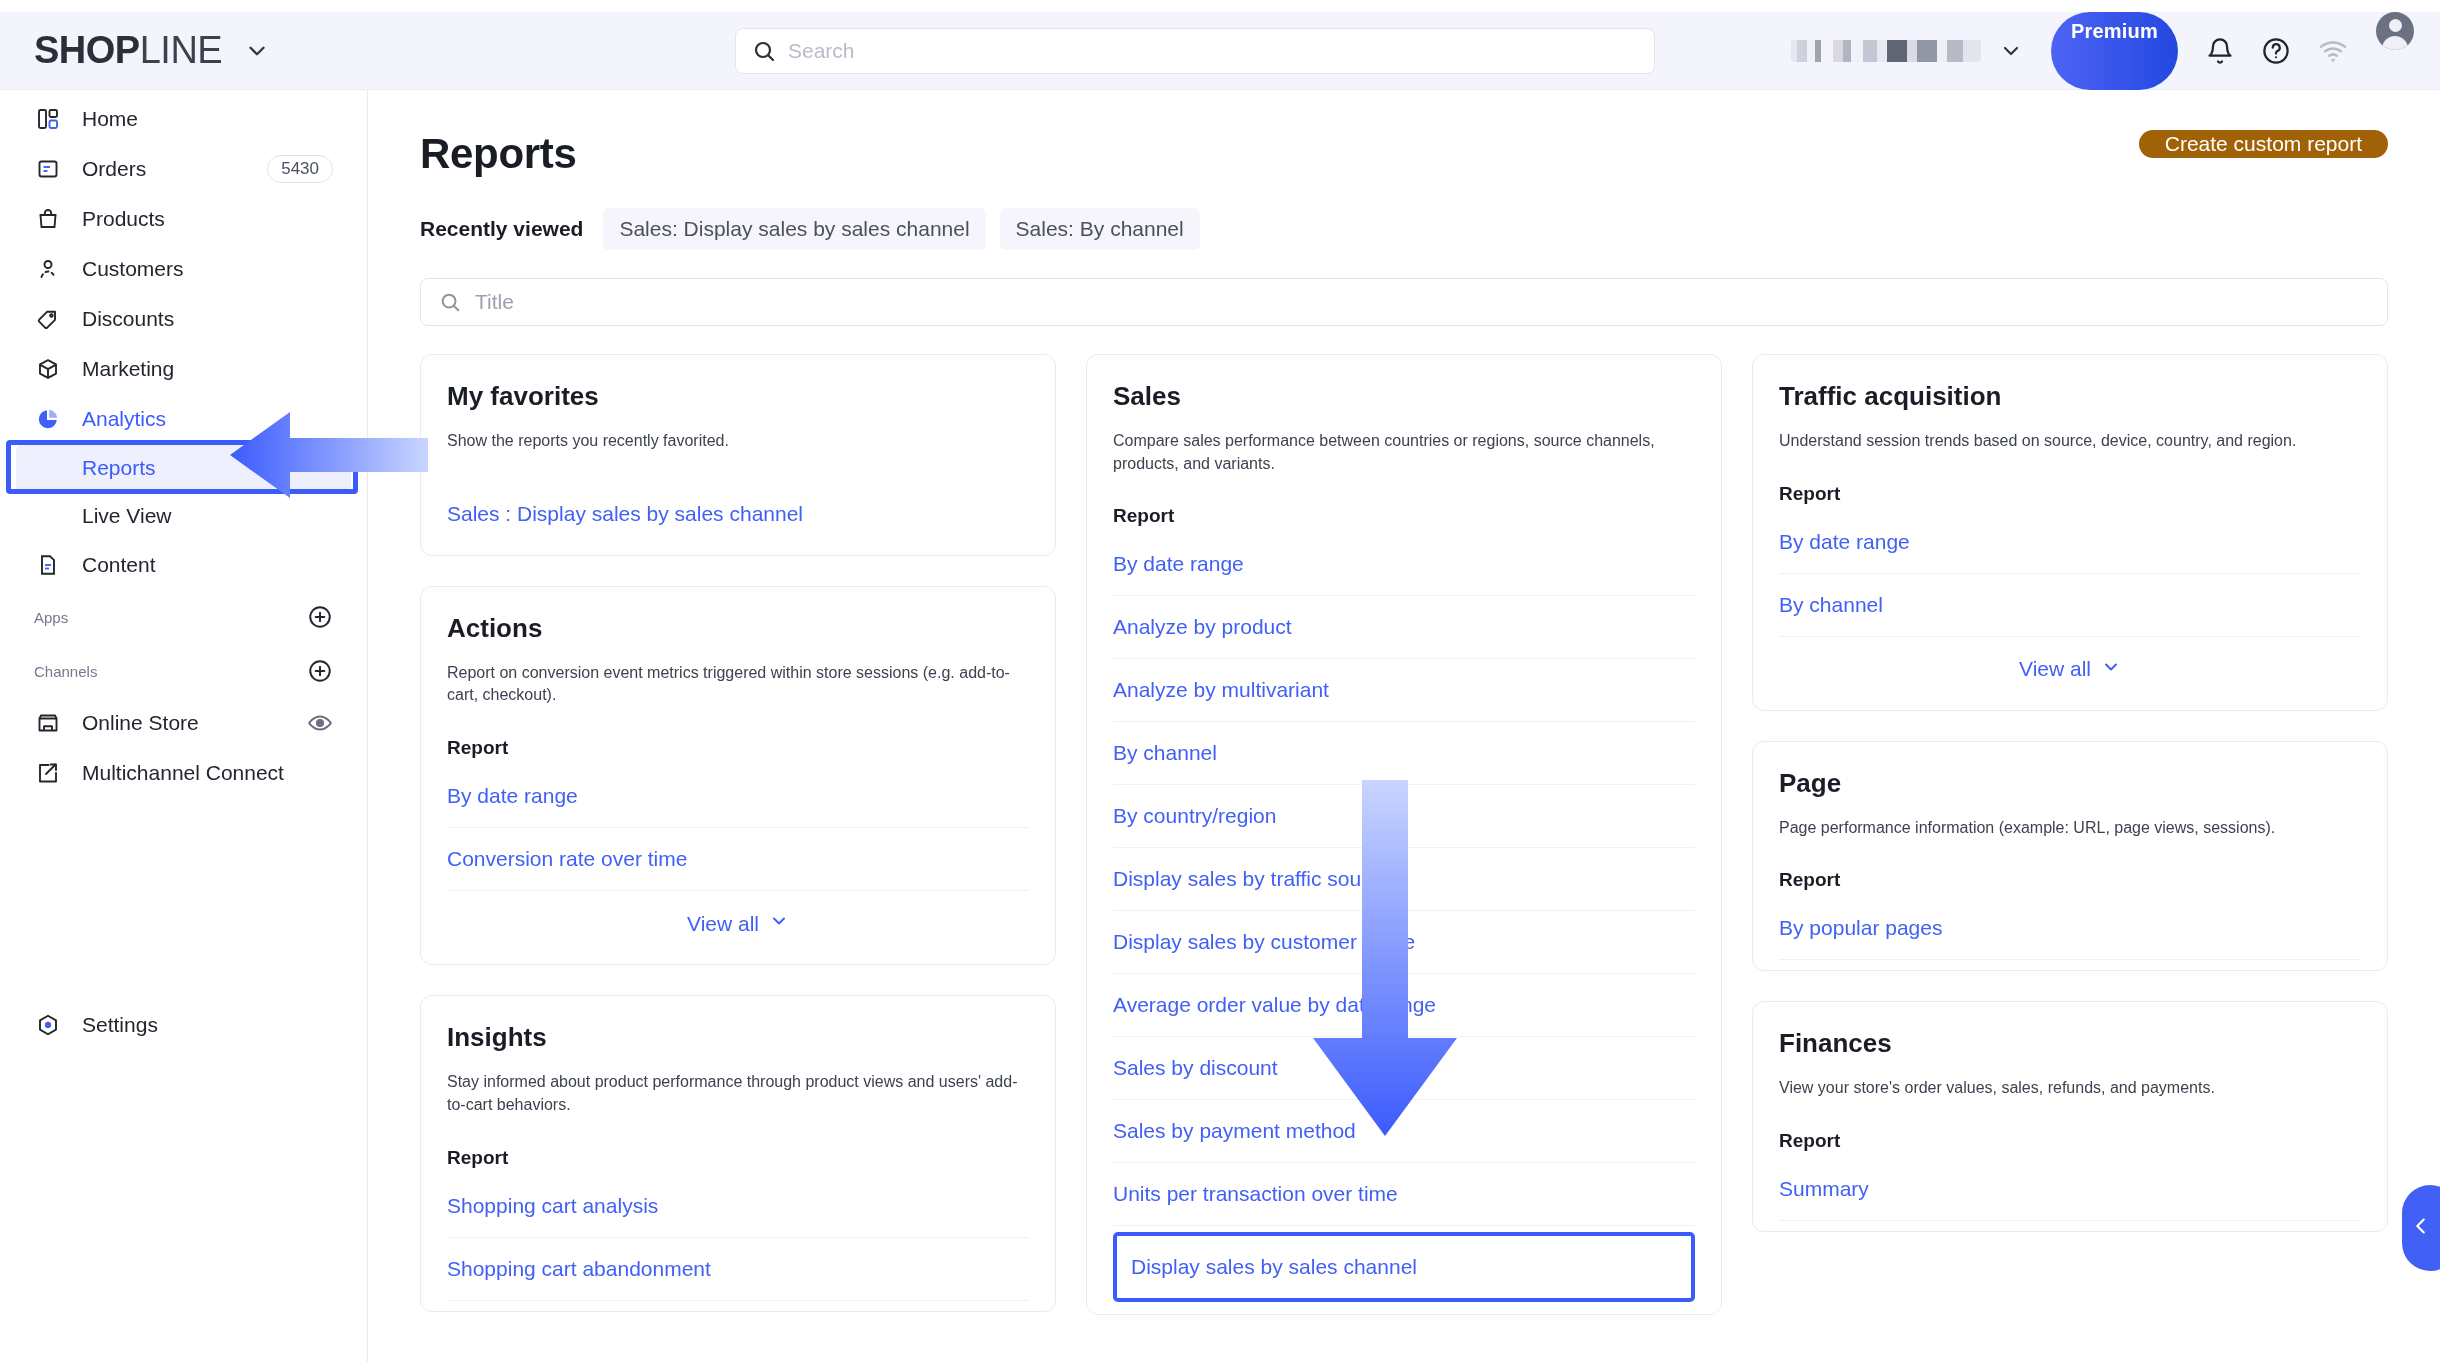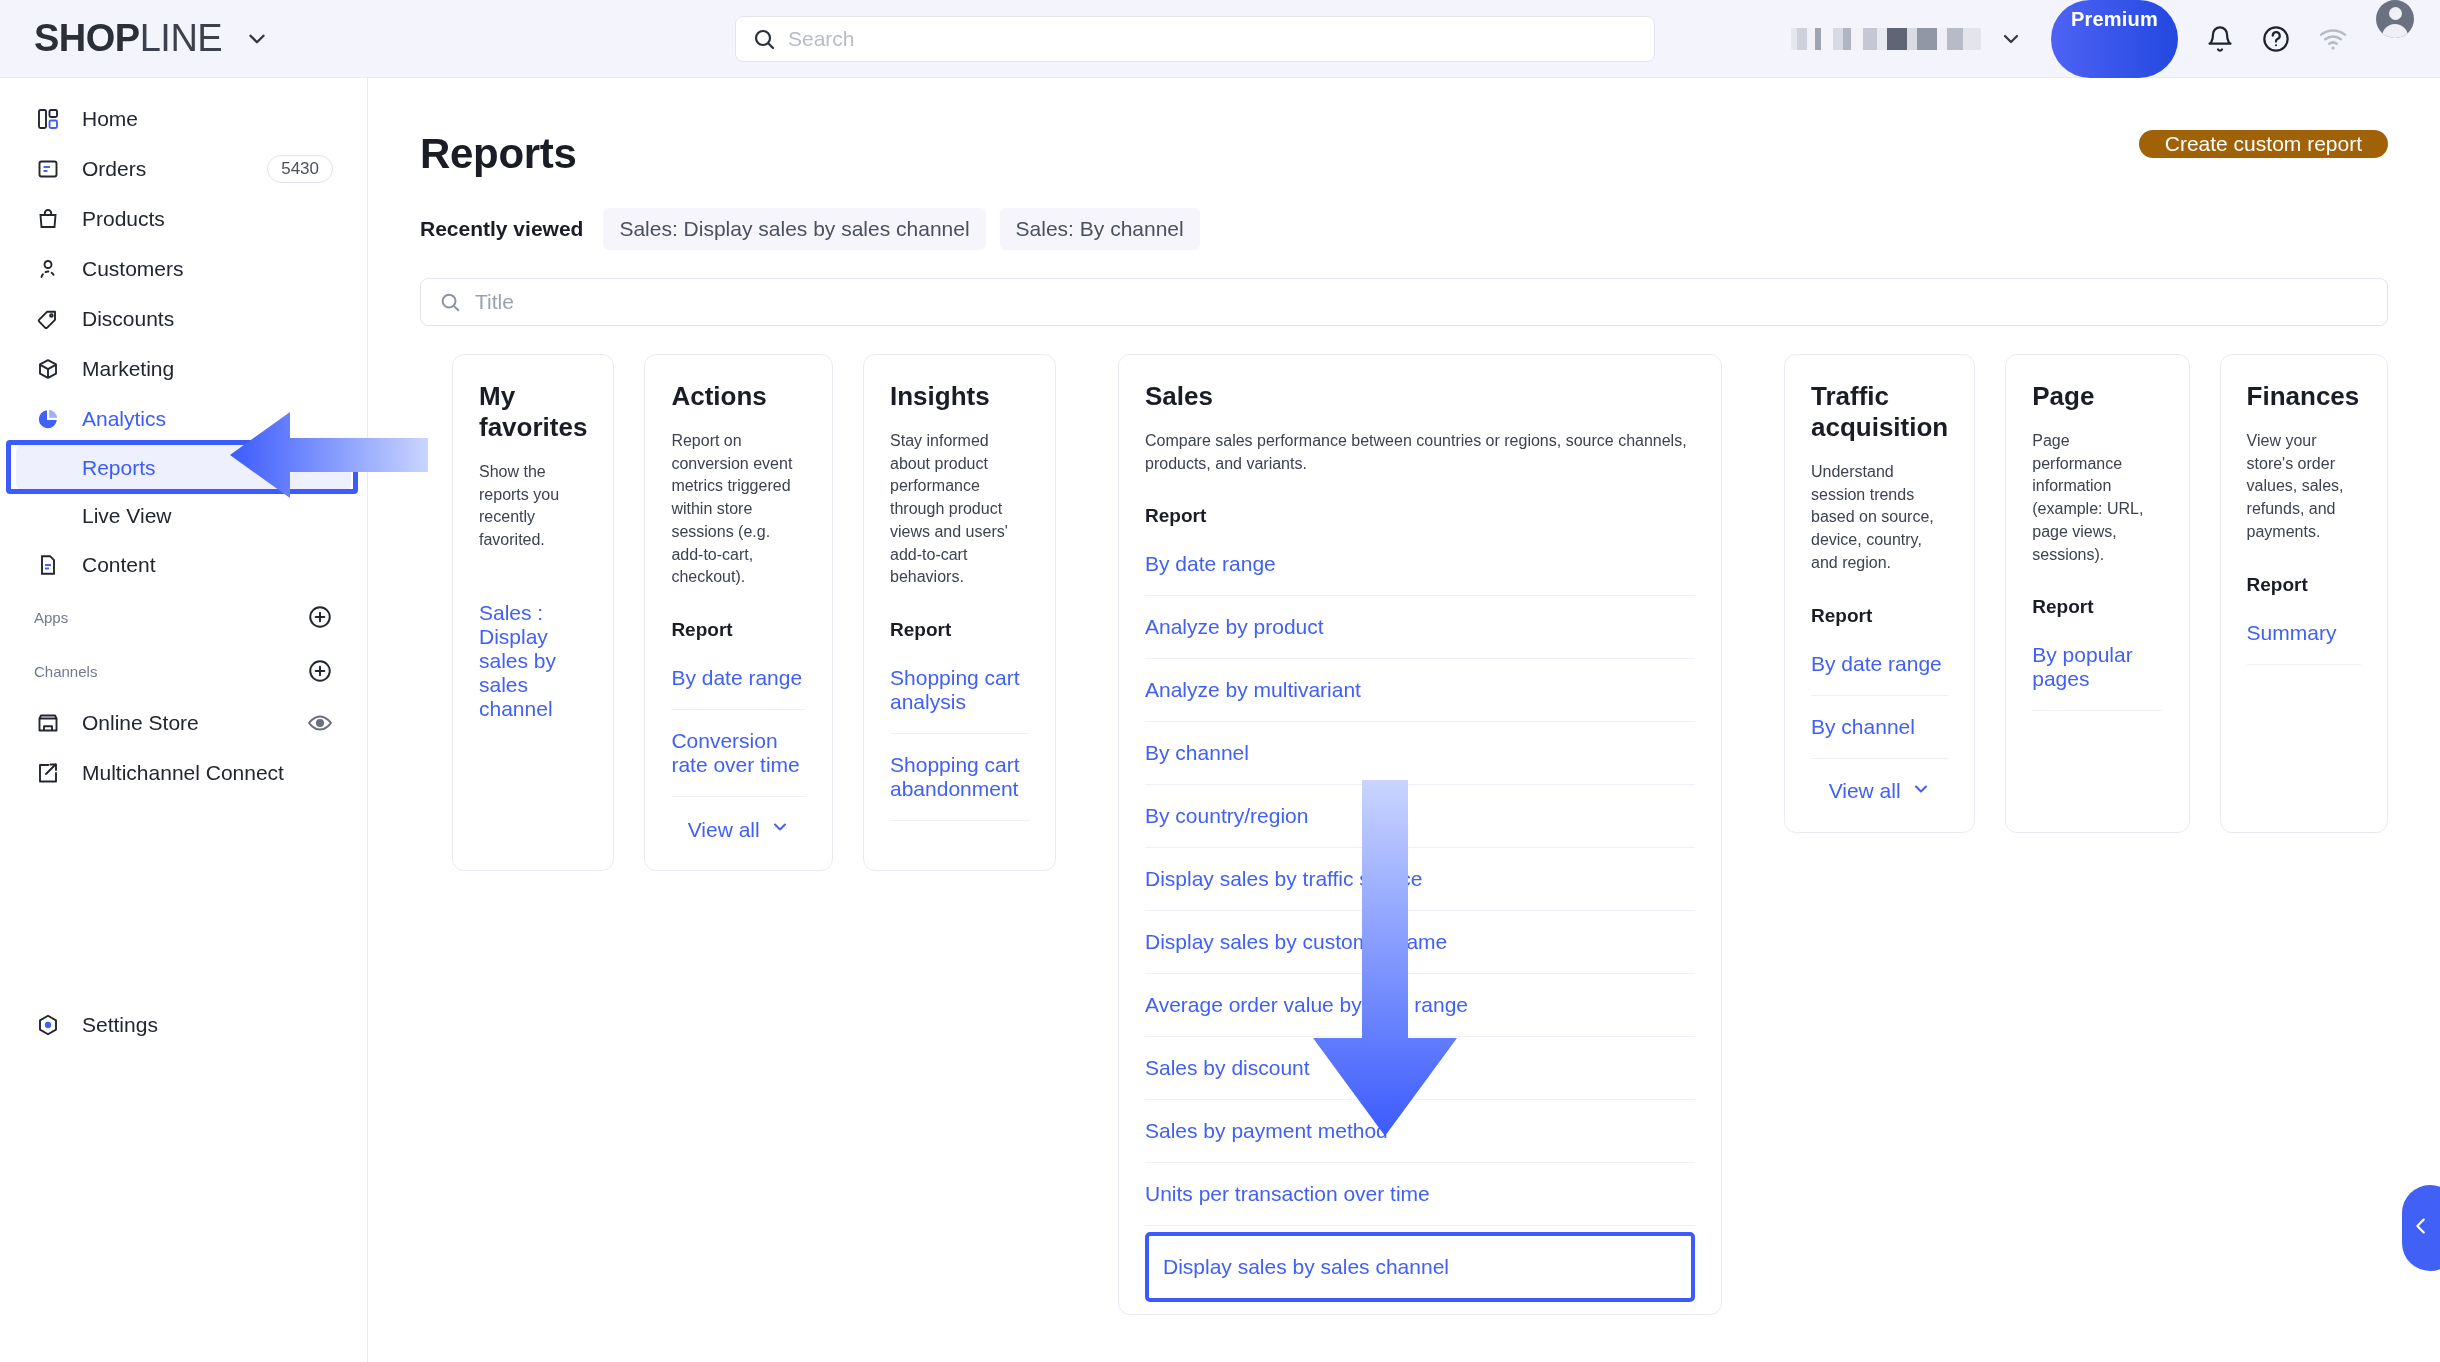--- a/index.html
+++ b/index.html
@@ -7,21 +7,21 @@
     width: 2440px; height: 1362px;
     font-family: "Liberation Sans", sans-serif;
     background: #ffffff;
     overflow: hidden;
     -webkit-font-smoothing: antialiased;
   }
   .app { position: relative; width: 2440px; height: 1362px; }
 
   
   .topbar {
-    position: absolute; top: 0; left: 0; width: 2440px; height: 78px;
+    position: absolute; top: 12px; left: 0; width: 2440px; height: 78px;
     background: #f4f4fd;
     display: flex; align-items: center;
     border-bottom: 1px solid #eceaf8;
     z-index: 20;
   }
   .brand { display: flex; align-items: center; margin-left: 34px; }
   .brand-text { font-size: 38px; letter-spacing: -0.5px; color: #2b2f3a; display:flex; align-items:center; }
   .brand-shop { font-weight: 700; }
   .brand-line { font-weight: 300; color: #3d414d; }
   .brand-caret { margin-left: 22px; color: #32363f; display: flex; align-items: center; }
@@ -133,21 +133,21 @@
     border:0; outline:0; flex:1; font-size: 21px; color:#2b2f3a;
     font-family: "Liberation Sans", sans-serif; background: transparent;
   }
   .title-search input::placeholder { color: #9ba0ad; }
 
   .cards-grid {
     display: grid; grid-template-columns: 1fr 1fr 1fr; gap: 30px;
     padding: 28px 52px 0 52px;
     align-items: start;
   }
-  .col { display:flex; gap: 30px; margin-left: 32px; }
+  .col { display:flex; flex-direction: column; gap: 30px; }
   .card {
     background: #fff; border: 1px solid #eaeaf2; border-radius: 12px;
     padding: 26px 26px 10px 26px;
   }
   .card-title { font-size: 26px; font-weight: 700; color:#1a1d26; margin-bottom: 18px; }
   .card-desc { font-size: 16px; line-height: 1.42; color:#3d4250; margin-bottom: 30px; }
   .report-label { font-size: 19px; font-weight: 700; color: #1a1d26; margin-bottom: 6px; }
   .report-link {
     display:block; font-size: 21px; color: #4160f5; text-decoration: none;
     padding: 19px 0; border-bottom: 1px solid #f0f0f6; cursor: pointer;

